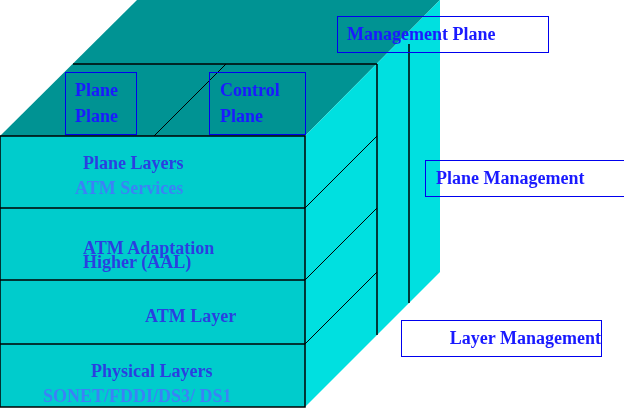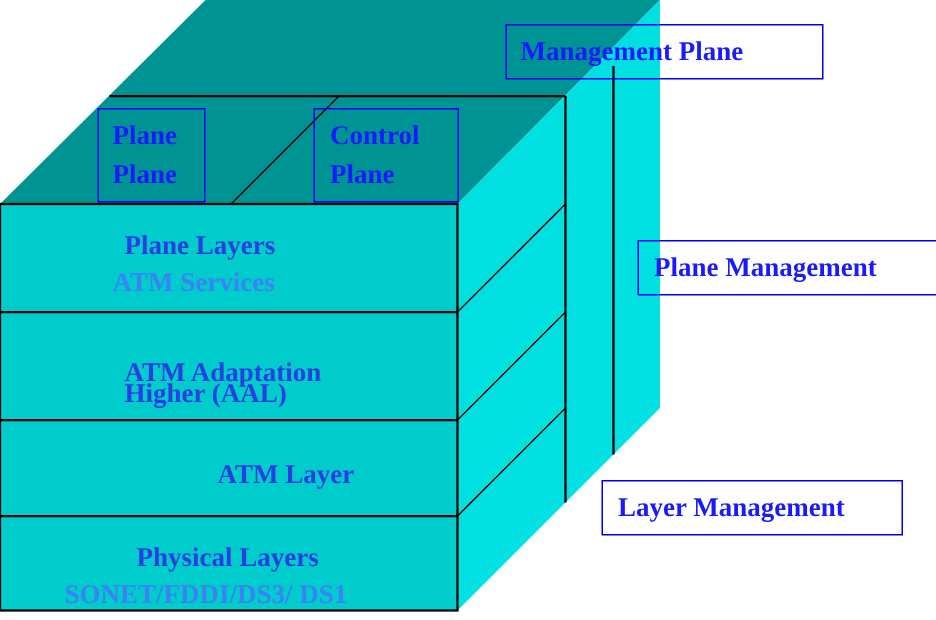--- a/index.html
+++ b/index.html
@@ -63,15 +63,15 @@
 
 <div class="lbl lblue" style="left:109px;top:303px;margin-left:36px;">ATM Layer</div>
 
 <div class="lbl lblue" style="left:91px;top:358px;">Physical Layers</div>
 <div class="lbl red" style="left:43px;top:383px;text-align:right;">SONET/FDDI/DS3/ DS1</div>
 
 <div class="box" style="left:425px;top:160px;width:230px;height:37px;padding:4px 0 0 10px;">
   <div class="lbl blue">Plane Management</div>
 </div>
 
-<div class="box" style="left:401px;top:320px;width:201px;height:37px;padding:4px 0 0 10px;">
+<div class="box" style="left:401px;top:320px;width:201px;height:37px;padding:4px 0 0 10px;text-align:right;">
   <div class="lbl blue">Layer Management</div>
 </div>
 
 </body></html>

